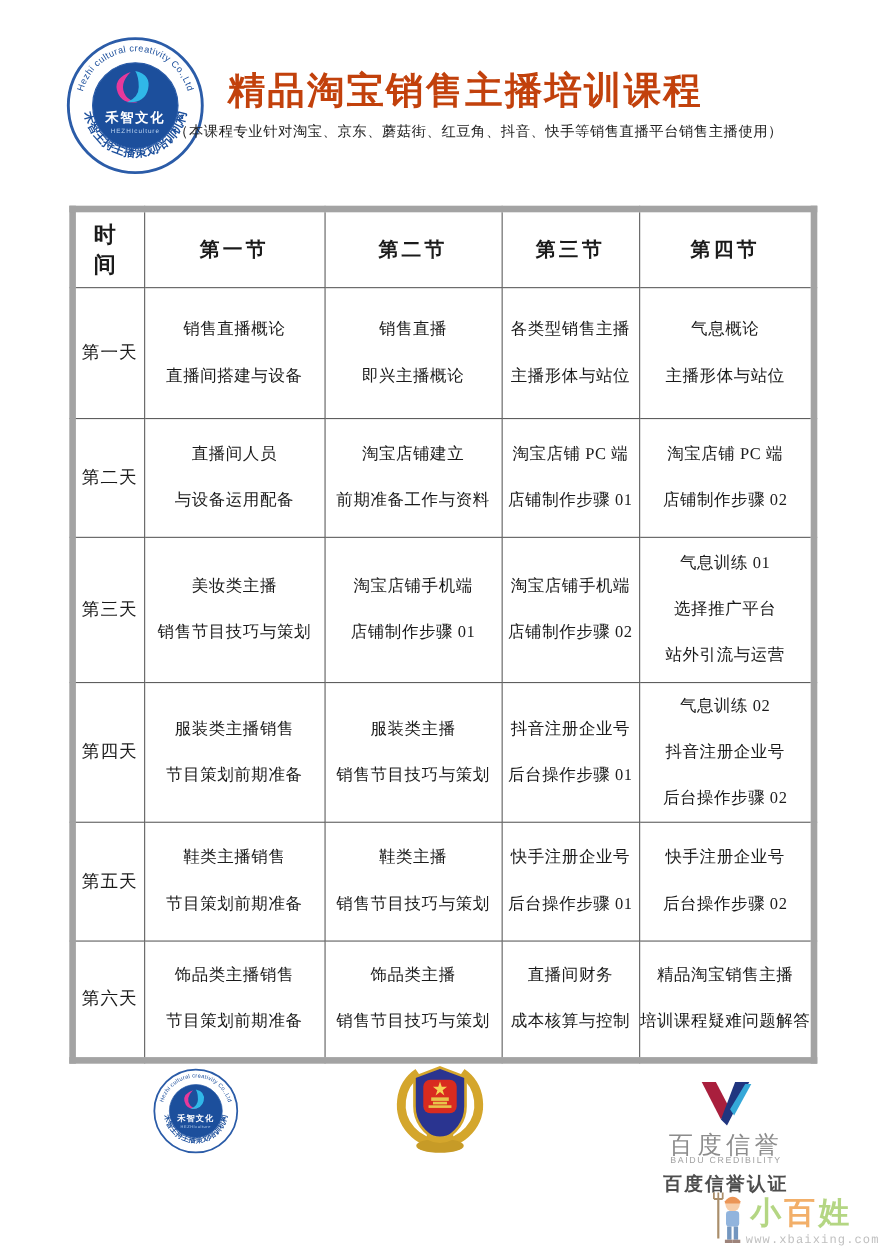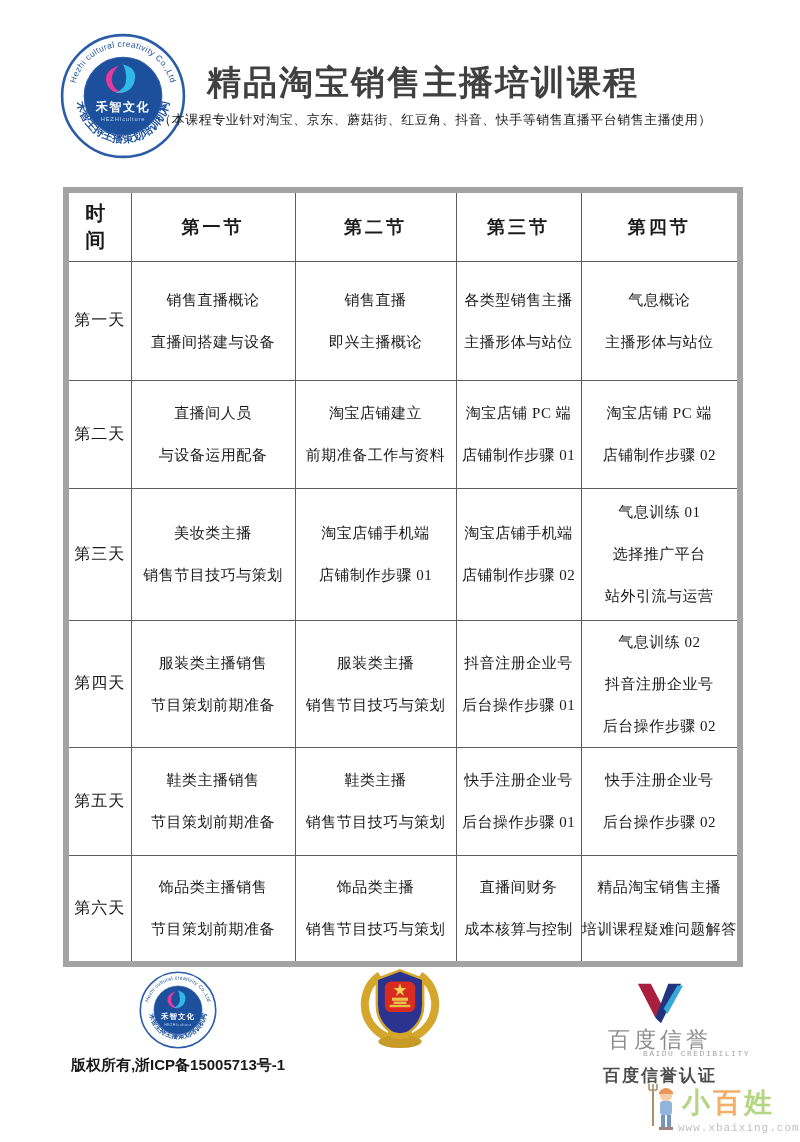--- a/index.html
+++ b/index.html
@@ -5,21 +5,21 @@
   html,body{margin:0;padding:0;}
   body{
     width:800px;height:1142px;position:relative;background:#ffffff;
     font-family:"Liberation Serif","DejaVu Serif",serif;color:#111;
     overflow:hidden;
   }
   
   .logo-wrap{position:absolute;left:60px;top:33px;width:126px;height:126px;}
   .page-title{
     position:absolute;left:46px;right:0;top:60px;text-align:center;
-    font-size:34px;font-weight:bold;letter-spacing:2px;color:#404040;
+    font-size:34px;font-weight:bold;letter-spacing:2px;color:#c2410c;
   }
   .page-subtitle{
     position:absolute;left:70px;right:0;top:111px;text-align:center;
     font-size:13px;color:#222;letter-spacing:0.5px;
   }
   
   table.course{
     position:absolute;left:63px;top:187px;width:674px;
     border-collapse:collapse;table-layout:fixed;
     border:6px solid #a3a3a3;
@@ -43,21 +43,21 @@
   .copyright-text{margin-top:3px;font-size:15px;font-weight:bold;color:#1a1a1a;
     font-family:"Liberation Sans","DejaVu Sans",sans-serif;}
   .footer-center{position:absolute;left:290px;top:964px;width:220px;text-align:center;}
   .police-badge{width:88px;height:88px;}
   .police-text{margin-top:1px;font-size:16px;font-weight:bold;color:#111;
     font-family:"Liberation Sans","DejaVu Sans",sans-serif;}
   .footer-right{position:absolute;left:570px;top:980px;width:180px;text-align:center;}
   .baidu-v{width:58px;height:46px;}
   .baidu-name{font-size:22px;color:#8c8c8c;letter-spacing:4px;line-height:19px;}
   .baidu-sub{font-size:8px;color:#a2a2a2;letter-spacing:1.5px;line-height:10px;
-    font-family:Liberation Mono, monospace;text-align:right;}
+    font-family:Liberation Sans, sans-serif;}
   .baidu-cert{margin-top:5px;font-size:17px;font-weight:bold;color:#4d4d4d;letter-spacing:2px;}
   
   .watermark{position:absolute;right:4px;bottom:2px;width:150px;height:62px;opacity:0.85;}
   .wm-farmer{position:absolute;left:0;bottom:4px;width:34px;height:54px;}
   .wm-text{position:absolute;left:36px;top:6px;font-size:28px;font-weight:bold;
     font-family:"DejaVu Sans","Liberation Sans",sans-serif;letter-spacing:3px;}
   .wm-url{position:absolute;left:32px;bottom:6px;font-size:11px;color:#b5b5b5;
     letter-spacing:1px;font-family:"Liberation Mono","DejaVu Sans Mono",monospace;}
 </style>
 </head>
@@ -188,21 +188,20 @@
     </text>
     <text font-size="10.5" font-weight="bold" fill="#1c4f9c" font-family="Liberation Sans, sans-serif">
       <textPath href="#arcBot2" startOffset="50%" text-anchor="middle">禾智主持主播策划培训机构</textPath>
     </text>
     <circle cx="60" cy="60" r="37" fill="#1c4f9c" stroke="#2b5ca8" stroke-width="1"></circle>
     <path fill="#e6399b" d="M56,31 q-11,11 -4,21 q3,4 10,5 q-15,2 -18,-11 q-2,-10 12,-15 Z"></path>
     <path fill="#30b8e8" d="M60,30 q14,3 11,16 q-3,12 -18,11 q10,-4 10,-13 q0,-9 -3,-14 Z"></path>
     <text x="60" y="74" text-anchor="middle" font-size="11.5" font-weight="bold" fill="#ffffff" font-family="Liberation Sans, sans-serif" letter-spacing="1.5">禾智文化</text>
     <text x="60" y="84" text-anchor="middle" font-size="5.5" fill="#bcd4f0" font-family="Liberation Sans, sans-serif" letter-spacing="0.8">HEZHIculture</text>
   </svg>
-  <div class="copyright-text">版权所有,浙ICP备15005713号-1</div>
 </div>
 
 <div class="footer-center">
   <svg class="police-badge" viewBox="0 0 110 110">
     <path d="M 30,14 A 44,44 0 1 0 80,14" fill="none" stroke="#d4a62c" stroke-width="10"></path>
     <ellipse cx="55" cy="97" rx="27" ry="8" fill="#c79b27"></ellipse>
     <path d="M55,8 L84,19 V52 Q84,78 55,92 Q26,78 26,52 V19 Z" fill="#2a3490" stroke="#d4a62c" stroke-width="3"></path>
     <rect x="36" y="22" width="38" height="38" rx="8" fill="#d92b1f"></rect>
     <polygon points="55,24 57,30 63,30 58,34 60,40 55,36 50,40 52,34 47,30 53,30" fill="#f5d253"></polygon>
     <rect x="45" y="42" width="20" height="4" fill="#e8c34a"></rect>

